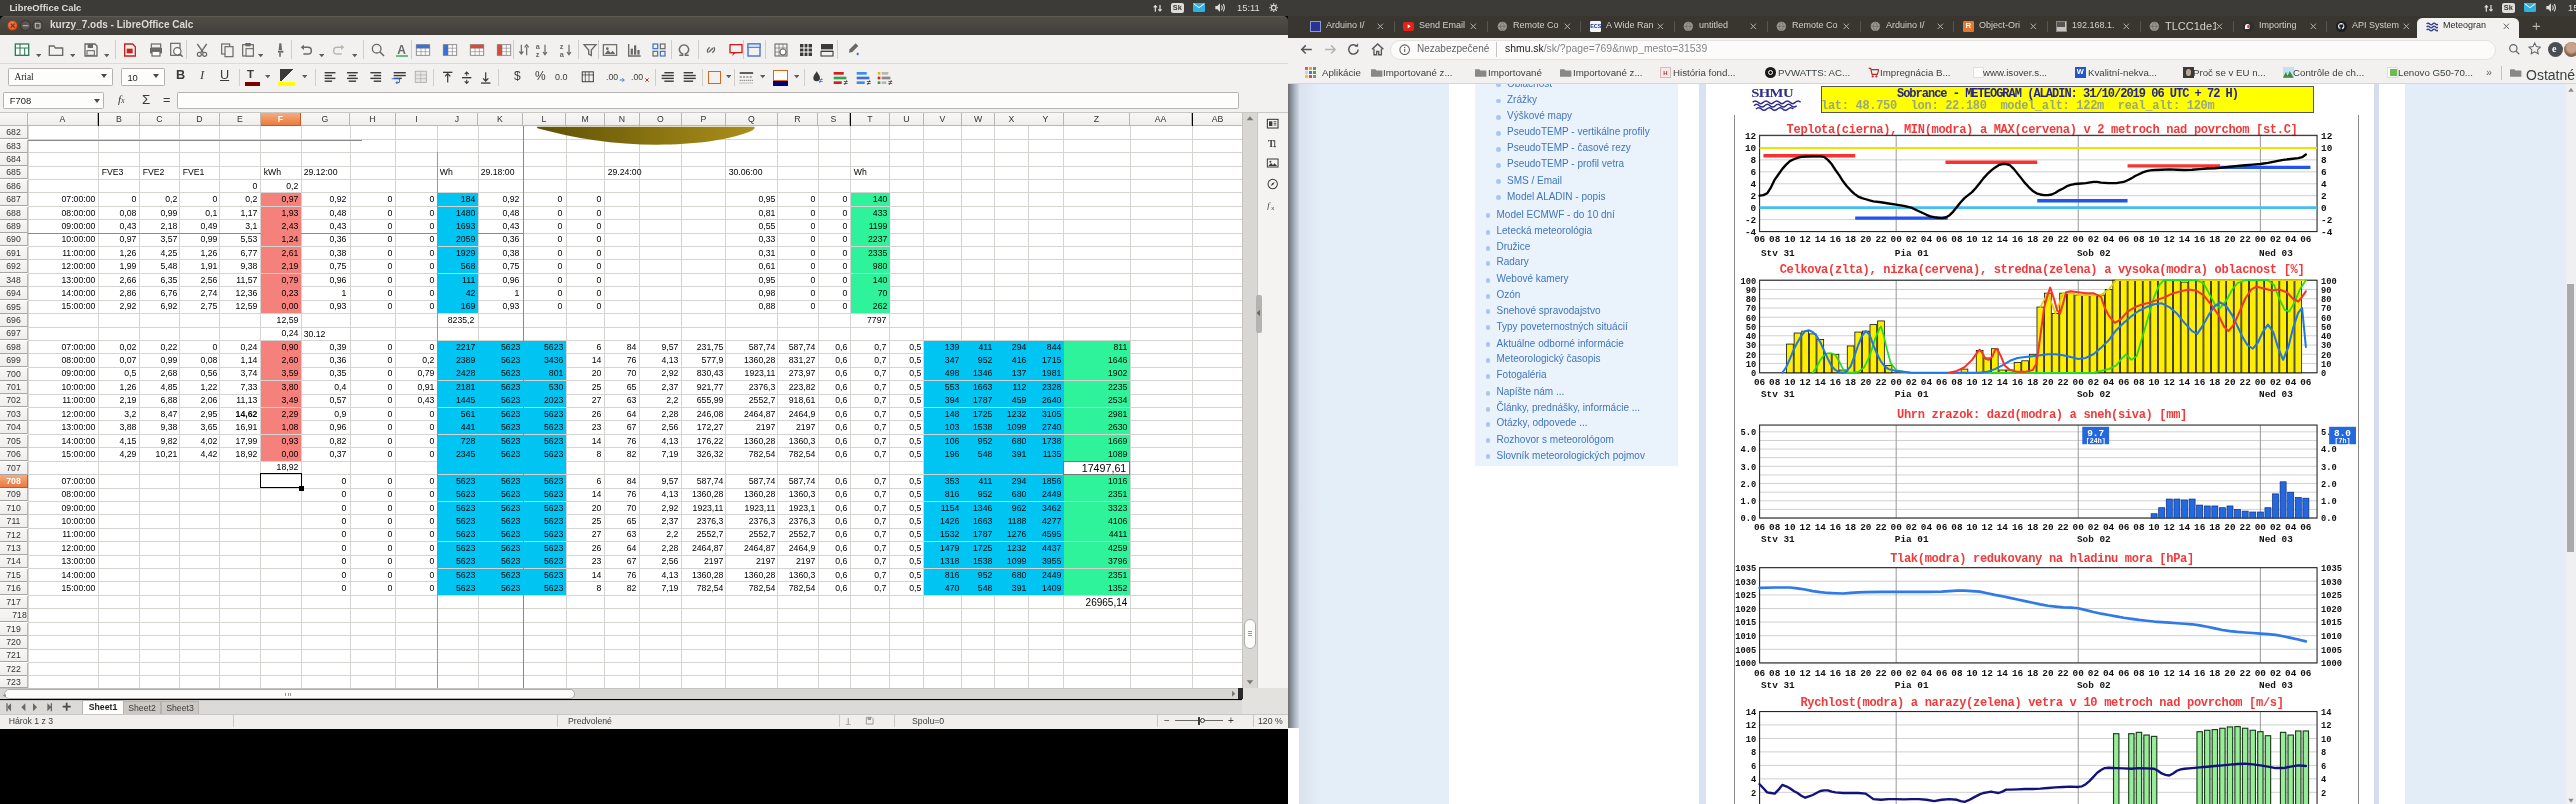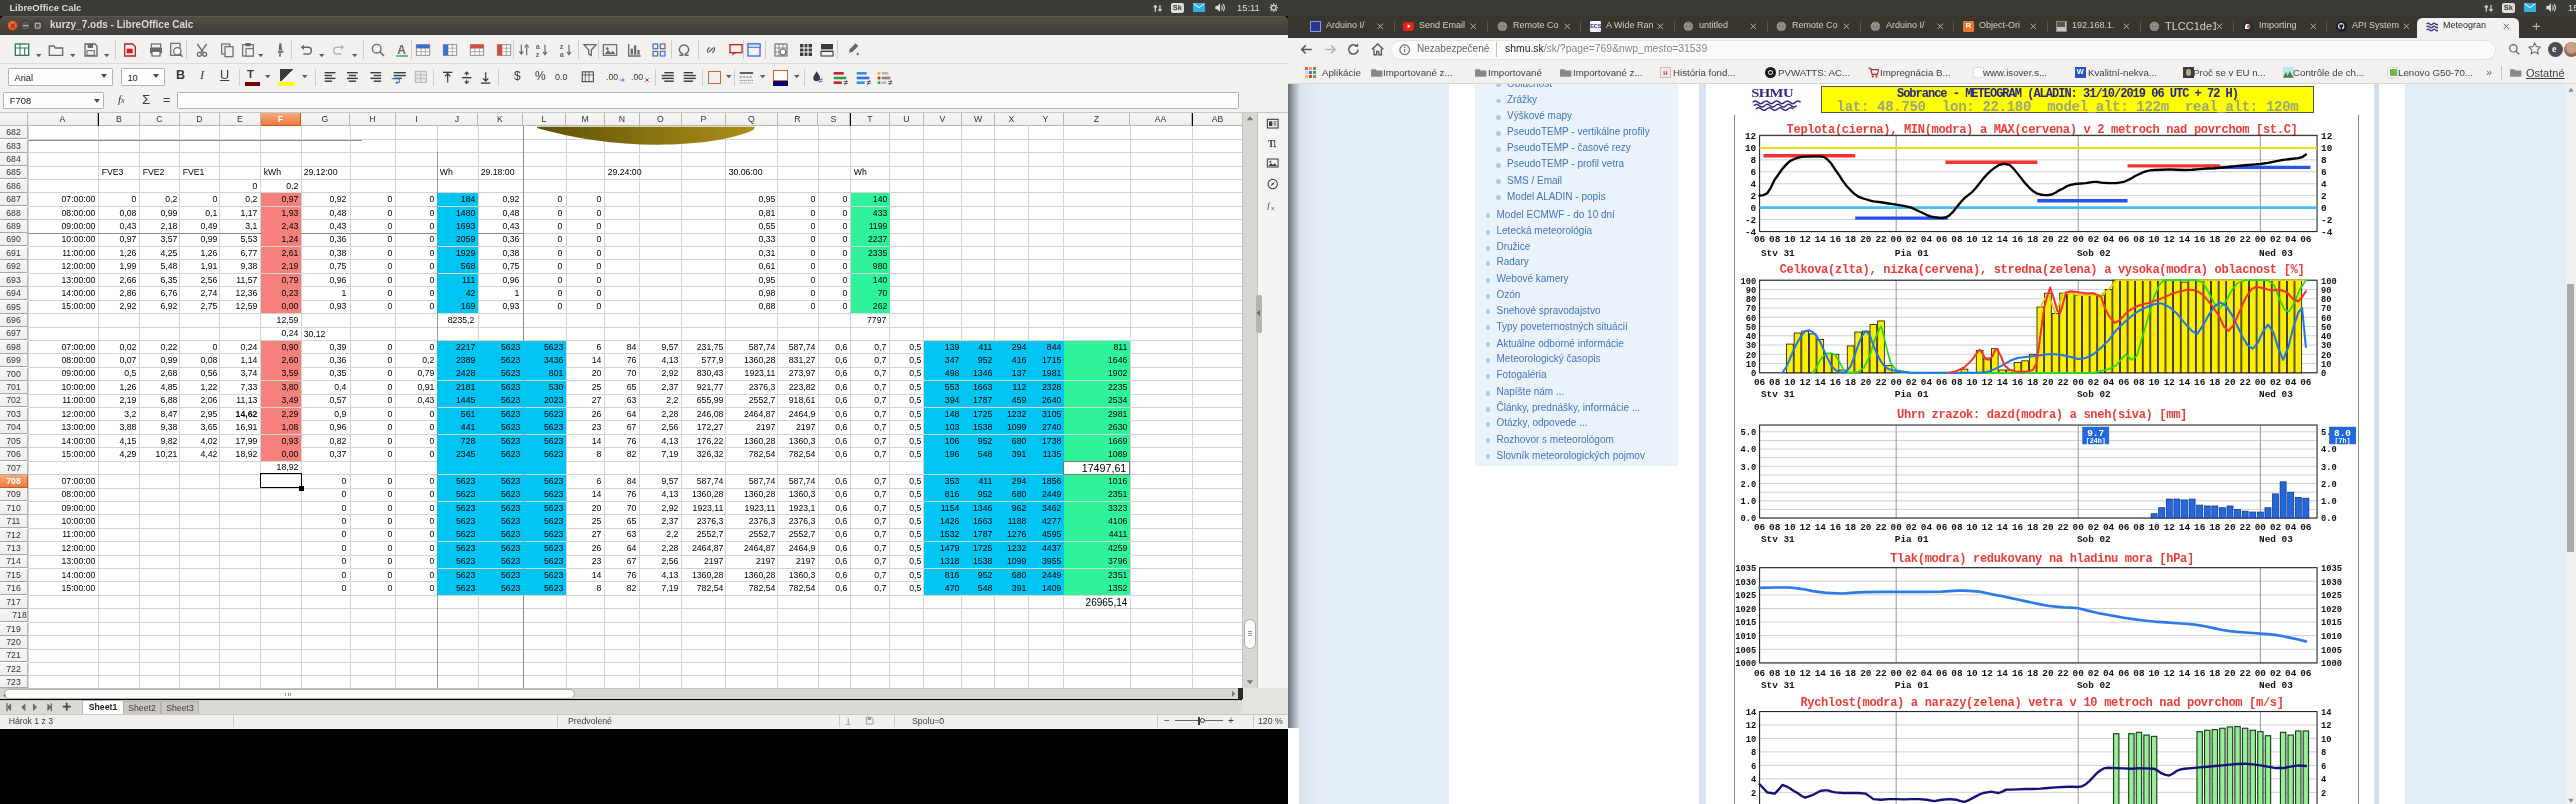--- a/index.html
+++ b/index.html
@@ -223,21 +223,21 @@
 <svg class="ab" style="left:819px;top:42px;" width="16" height="16" viewBox="0 0 24 24">
       <rect x="3" y="3" width="18" height="8" fill="#3a3a3a"></rect>
       <rect x="3" y="14" width="18" height="7" fill="none" stroke="#3a3a3a" stroke-width="1.6"></rect>
       <path d="M3 14h18" stroke="#3a3a3a" stroke-width="1.6"></path>
     </svg>
 <div class="ab" style="left:837px;top:40px;width:0.7px;height:19px;background:#d0cecb;"></div>
 <svg class="ab" style="left:845px;top:42px;" width="16" height="16" viewBox="0 0 24 24">
       <path d="M16 2l4 4-9 9-5 1 1-5z" fill="#696967"></path>
       <path d="M19 16v4M17 18h4" stroke="#3b6fd4" stroke-width="1.8"></path>
     </svg>
-<div class="ab" style="left:8px;top:68px;width:105px;height:18px;background:#fdfdfc;border:0.7px solid #b5b3af;border-radius:1.3px;font-size:9.4px;color:#222;line-height:17px;padding-left:5.4px;">Arial</div>
+<div class="ab" style="left:8px;top:68px;width:105px;height:18px;background:#fdfdfc;border:0.7px solid #b5b3af;border-radius:1.3px;font-size:9.4px;color:#222;line-height:17px;padding-left:5.4px;font-family:Liberation Serif, serif;">Arial</div>
 <svg class="ab" style="left:101px;top:74px;" width="6" height="4.7" viewBox="0 0 9 7">
       <path d="M0 0h9L4.5 6z" fill="#4a4a48"></path>
     </svg>
 <div class="ab" style="left:121px;top:68px;width:44px;height:18px;background:#fdfdfc;border:0.7px solid #b5b3af;border-radius:1.3px;font-size:9.4px;color:#222;line-height:17px;padding-left:5.4px;">10</div>
 <svg class="ab" style="left:153px;top:74px;" width="6" height="4.7" viewBox="0 0 9 7">
       <path d="M0 0h9L4.5 6z" fill="#4a4a48"></path>
     </svg>
 <div class="ab" style="left:176px;top:68px;font-size:12.7px;font-weight:bold;color:#3a3a3a;">B</div>
 <div class="ab" style="left:200px;top:68px;font-size:12.7px;font-style:italic;font-family:'Liberation Serif',serif;color:#3a3a3a;">I</div>
 <div class="ab" style="left:220px;top:68px;font-size:12.7px;text-decoration:underline;color:#3a3a3a;">U</div>
@@ -1105,21 +1105,21 @@
 <div class="rowhdr" style="top:140px;height:13.4px;">683</div>
 <div class="rowhdr" style="top:153px;height:13.4px;">684</div>
 <div class="rowhdr" style="top:166px;height:13.4px;">685</div>
 <div class="rowhdr" style="top:180px;height:13.4px;">686</div>
 <div class="rowhdr" style="top:193px;height:13.4px;">687</div>
 <div class="rowhdr" style="top:207px;height:13.4px;">688</div>
 <div class="rowhdr" style="top:220px;height:13.4px;">689</div>
 <div class="rowhdr" style="top:233px;height:13.4px;">690</div>
 <div class="rowhdr" style="top:247px;height:13.4px;">691</div>
 <div class="rowhdr" style="top:260px;height:13.4px;">692</div>
-<div class="rowhdr" style="top:274px;height:13.4px;">693</div>
+<div class="rowhdr" style="top:274px;height:13.4px;">348</div>
 <div class="rowhdr" style="top:287px;height:13.4px;">694</div>
 <div class="rowhdr" style="top:301px;height:13.4px;">695</div>
 <div class="rowhdr" style="top:314px;height:13.4px;">696</div>
 <div class="rowhdr" style="top:327px;height:13.4px;">697</div>
 <div class="rowhdr" style="top:341px;height:13.4px;">698</div>
 <div class="rowhdr" style="top:354px;height:13.4px;">699</div>
 <div class="rowhdr" style="top:368px;height:13.4px;">700</div>
 <div class="rowhdr" style="top:381px;height:13.4px;">701</div>
 <div class="rowhdr" style="top:394px;height:13.4px;">702</div>
 <div class="rowhdr" style="top:408px;height:13.4px;">703</div>
@@ -1442,21 +1442,21 @@
     </svg>
 <div class="ab" style="left:1005px;top:67px;font-size:9.7px;color:#3c4043;">Contrôle de ch...</div>
 <div class="ab" style="left:1099px;top:67px;width:10.7px;height:10.7px;background:#fff;border:0.7px solid #ddd;"></div>
     <div class="ab" style="left:1102px;top:69px;width:6.7px;height:6.7px;background:#6abf4b;"></div>
 <div class="ab" style="left:1110px;top:67px;font-size:9.7px;color:#3c4043;">Lenovo G50-70...</div>
 <div class="ab" style="left:1198px;top:66px;font-size:10.7px;color:#5f6368;">»</div>
 <div class="ab" style="left:1213px;top:66px;width:0.7px;height:14px;background:#c6c4c0;"></div>
 <svg class="ab" style="left:1222px;top:68px;" width="12" height="10" viewBox="0 0 18 15">
       <path d="M1 2h6l1.6 2H17a1 1 0 0 1 1 1v9H0V3a1 1 0 0 1 1-1z" fill="#8a8885" transform="scale(0.95)"></path>
     </svg>
-<div class="ab" style="left:1238px;top:67px;font-size:11px;color:#3c4043;text-decoration:underline;">Ostatné</div>
+<div class="ab" style="left:1238px;top:67px;font-size:14px;color:#3c4043;">Ostatné</div>
 <div class="ab" style="left:0;top:84px;width:12px;height:644px;background:linear-gradient(to right,#6e6e6e,#a8b2c0 55%,#d9e1ec);"></div>
 <div class="ab" style="left:10.7px;top:84px;width:150px;height:721px;background:linear-gradient(to right,#d9e1ec,#e4eef9 14%);"></div>
 <div class="ab" style="left:1086px;top:84px;width:5.4px;height:721px;background:#d5dced;"></div>
 <div class="ab" style="left:1117px;top:84px;width:161px;height:721px;background:#e3edf8;"></div>
 <div class="ab" style="left:411px;top:84px;width:7.4px;height:721px;background:#d9e2f1;"></div>
 <div class="ab" style="left:187px;top:84px;width:203px;height:382px;background:#eaf2fc;overflow:hidden;">
 <div class="ab" style="left:21px;top:-1.3px;width:4.7px;height:4.7px;border-radius:50%;background:#a9c7e8;"></div>
 <div class="ab" style="left:32px;top:-6px;font-size:10px;color:#4176bd;">Oblačnosť</div>
 <div class="ab" style="left:21px;top:14.8px;width:4.7px;height:4.7px;border-radius:50%;background:#a9c7e8;"></div>
 <div class="ab" style="left:32px;top:10px;font-size:10px;color:#4176bd;">Zrážky</div>
@@ -1517,21 +1517,21 @@
 <div class="ab" style="left:1279px;top:284px;width:7.4px;height:268px;background:#a9a9a9;"></div>
 <div class="ab" style="left:462px;top:85px;width:60px;height:28px;background:#fdfdfd;"></div>
 <svg class="ab" style="left:462px;top:85px;" width="60" height="28" viewBox="0 0 90 42">
       <text x="2" y="22" font-size="24" font-weight="bold" font-family="Liberation Serif" fill="#2b2b8c" transform="scale(0.92,0.8)" letter-spacing="-1">SHMU</text>
       <path d="M4 26q4-4 8 0t8 0 8 0 8 0 8 0 8 0 8 0 8 0 8 0" stroke="#2b2b8c" stroke-width="2.2" fill="none"></path>
       <path d="M6 31q4-4 8 0t8 0 8 0 8 0 8 0 8 0 8 0 8 0" stroke="#2b2b8c" stroke-width="2.2" fill="none"></path>
       <path d="M9 36q4-4 8 0t8 0 8 0 8 0 8 0 8 0 8 0" stroke="#2b2b8c" stroke-width="2.2" fill="none"></path>
     </svg>
 <div class="ab" style="left:533px;top:86px;width:493px;height:27px;background:#ffff00;border:0.7px solid #555;"></div>
 <div class="ab" style="left:533px;top:87px;width:493px;height:13.4px;font-family:'Liberation Mono',monospace;font-weight:bold;font-size:12px;color:#24248c;text-align:center;letter-spacing:-1px;white-space:pre;">Sobrance - METEOGRAM (ALADIN: 31/10/2019 06 UTC + 72 H)</div>
-<div class="ab" style="left:533px;top:99px;width:493px;height:12.7px;font-family:'Liberation Mono',monospace;font-weight:bold;font-size:14px;color:#9aa87e;text-align:center;letter-spacing:-0.3px;white-space:pre;">lat: 48.750  lon: 22.180  model_alt: 122m  real_alt: 120m</div>
+<div class="ab" style="left:533px;top:99px;width:493px;height:12.7px;font-family:'Liberation Mono',monospace;font-weight:bold;font-size:12px;color:#9aa87e;letter-spacing:-0.3px;white-space:pre;">lat: 48.750  lon: 22.180  model_alt: 122m  real_alt: 120m</div>
 <svg class="ab" style="left:0;top:0;" width="1288" height="812" viewBox="0 0 1920 1210">
       <text x="1124" y="198" text-anchor="middle" font-size="18" font-family="Liberation Mono,monospace" font-weight="bold" fill="#f23a3a" letter-spacing="-0.5">Teplota(cierna), MIN(modra) a MAX(cervena) v 2 metroch nad povrchom [st.C]</text>
       <line x1="703.0" y1="344.9" x2="1534.0" y2="344.9" stroke="#b9b9b9" stroke-width="1"></line>
       <line x1="703.0" y1="327.1" x2="1534.0" y2="327.1" stroke="#b9b9b9" stroke-width="1"></line>
       <line x1="703.0" y1="309.3" x2="1534.0" y2="309.3" stroke="#b9b9b9" stroke-width="1"></line>
       <line x1="703.0" y1="291.5" x2="1534.0" y2="291.5" stroke="#b9b9b9" stroke-width="1"></line>
       <line x1="703.0" y1="273.7" x2="1534.0" y2="273.7" stroke="#b9b9b9" stroke-width="1"></line>
       <line x1="703.0" y1="255.9" x2="1534.0" y2="255.9" stroke="#b9b9b9" stroke-width="1"></line>
       <line x1="703.0" y1="238.1" x2="1534.0" y2="238.1" stroke="#b9b9b9" stroke-width="1"></line>
       <line x1="703.0" y1="220.3" x2="1534.0" y2="220.3" stroke="#b9b9b9" stroke-width="1"></line>

